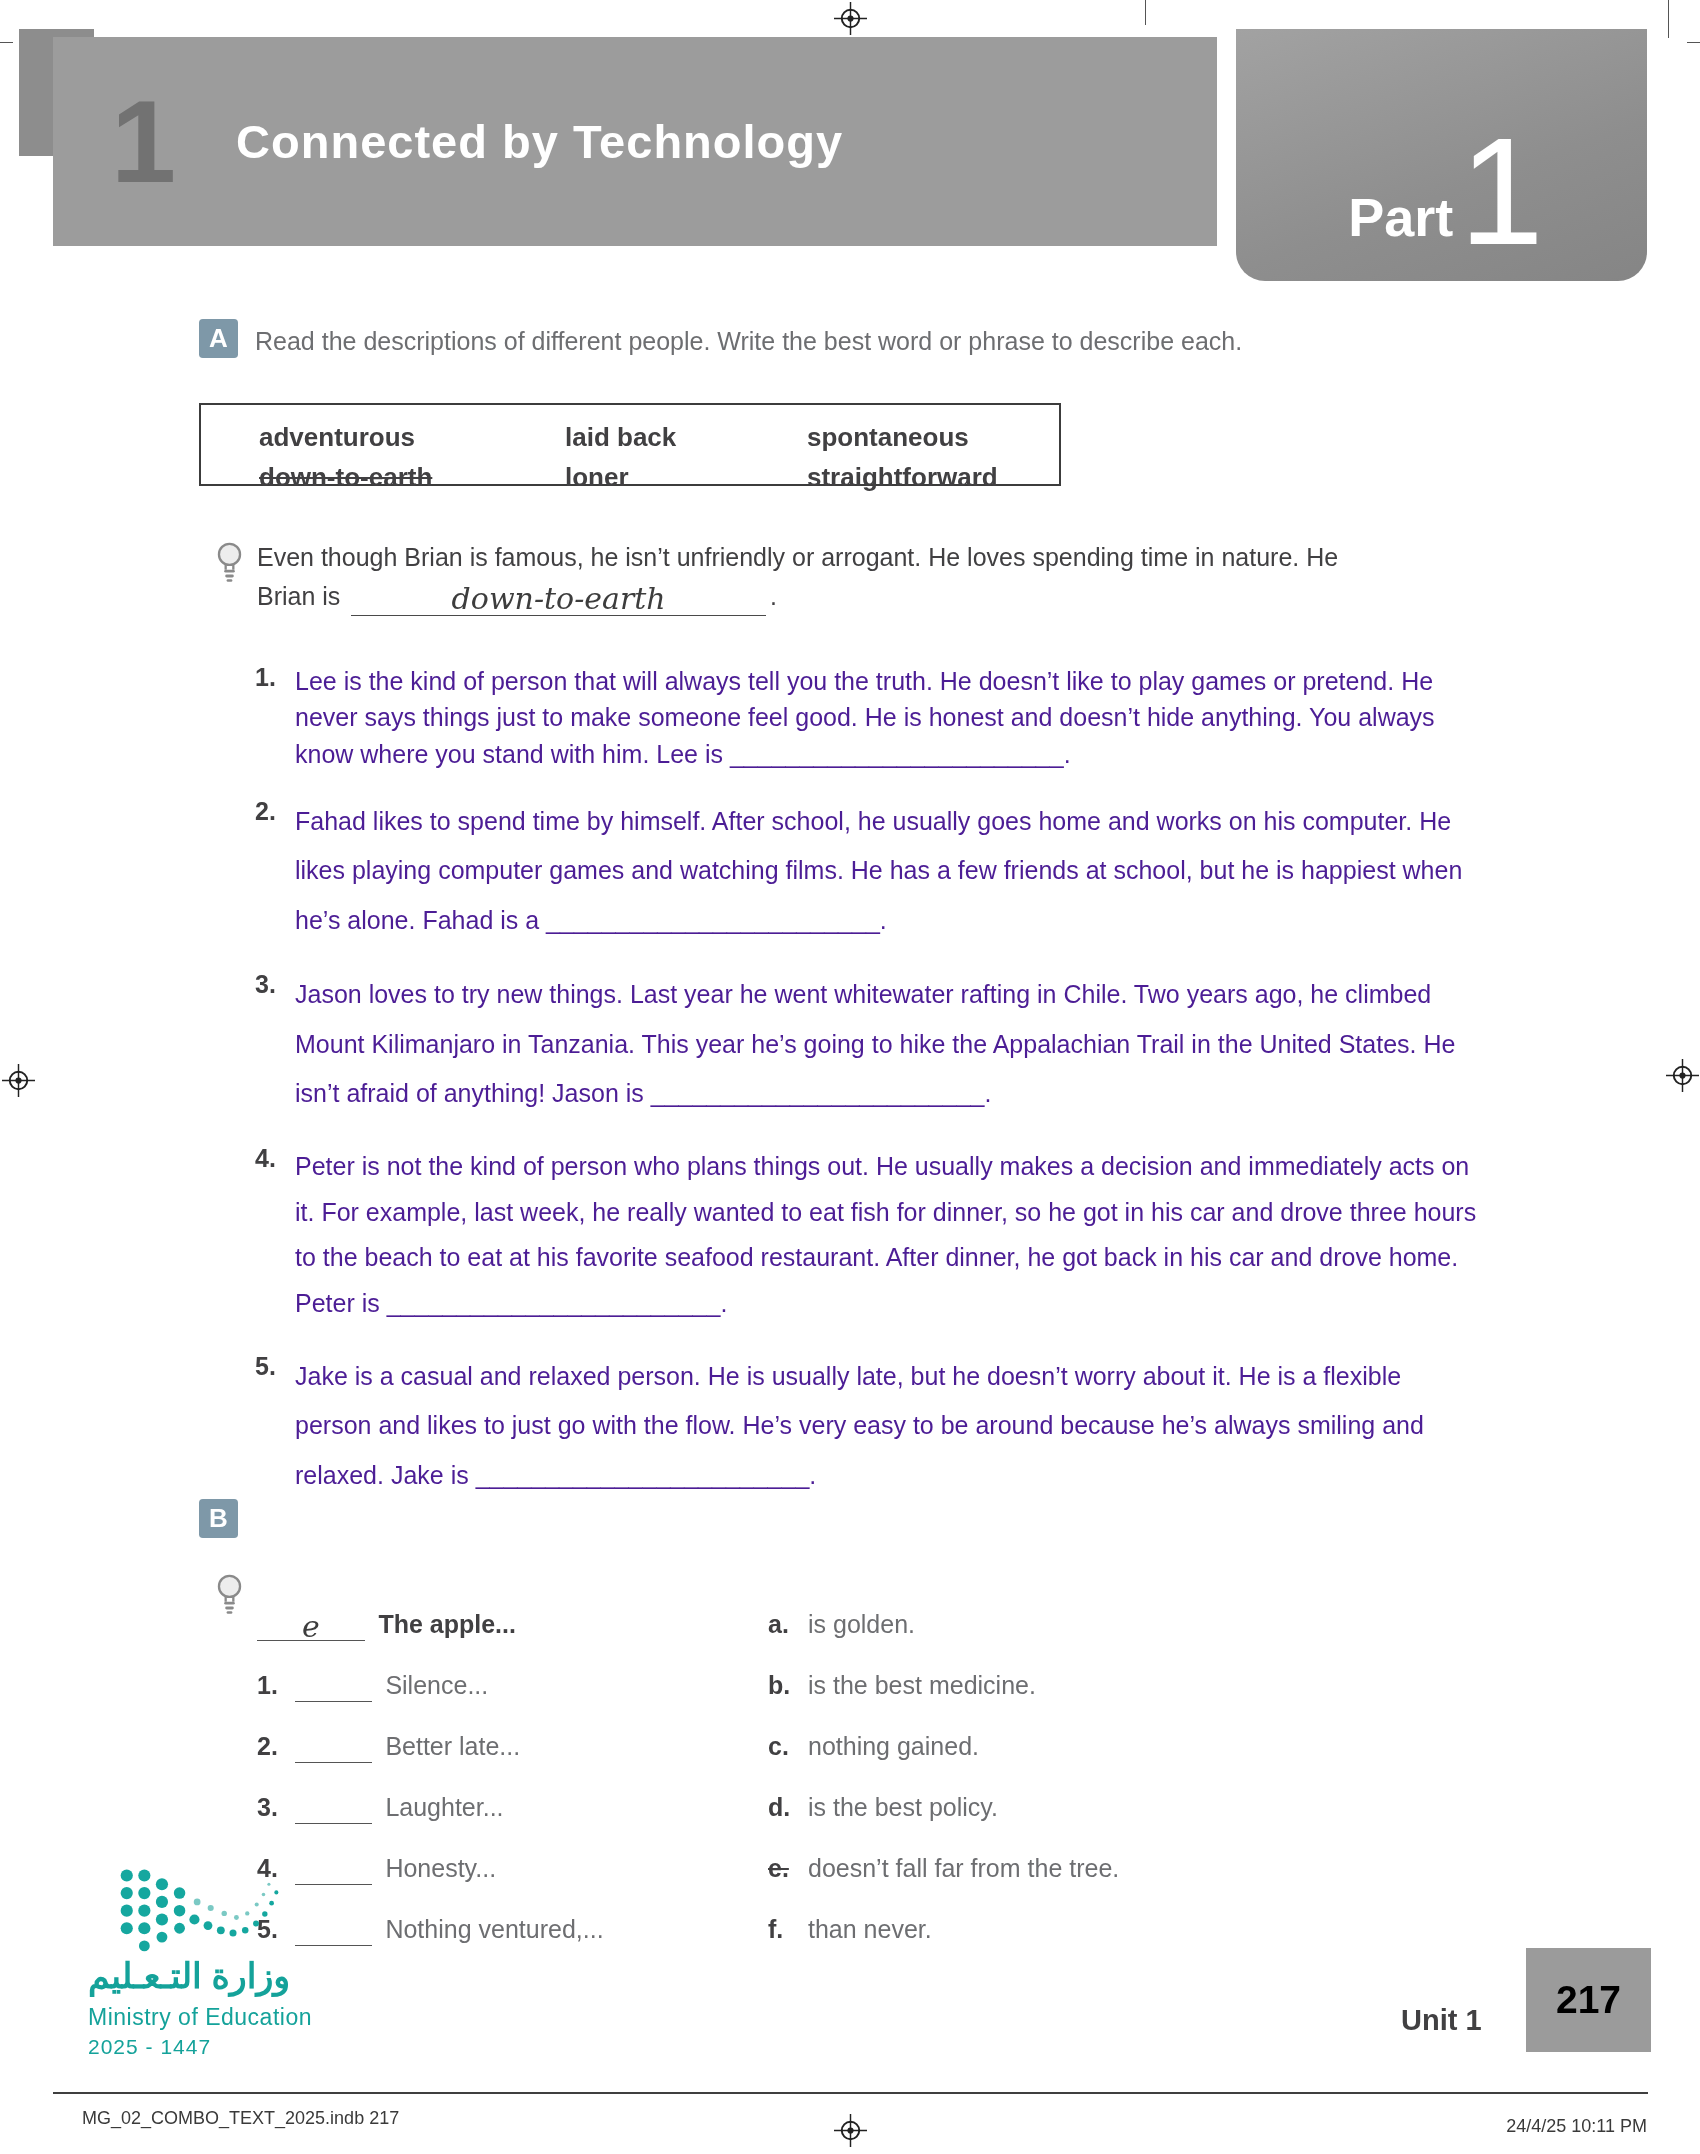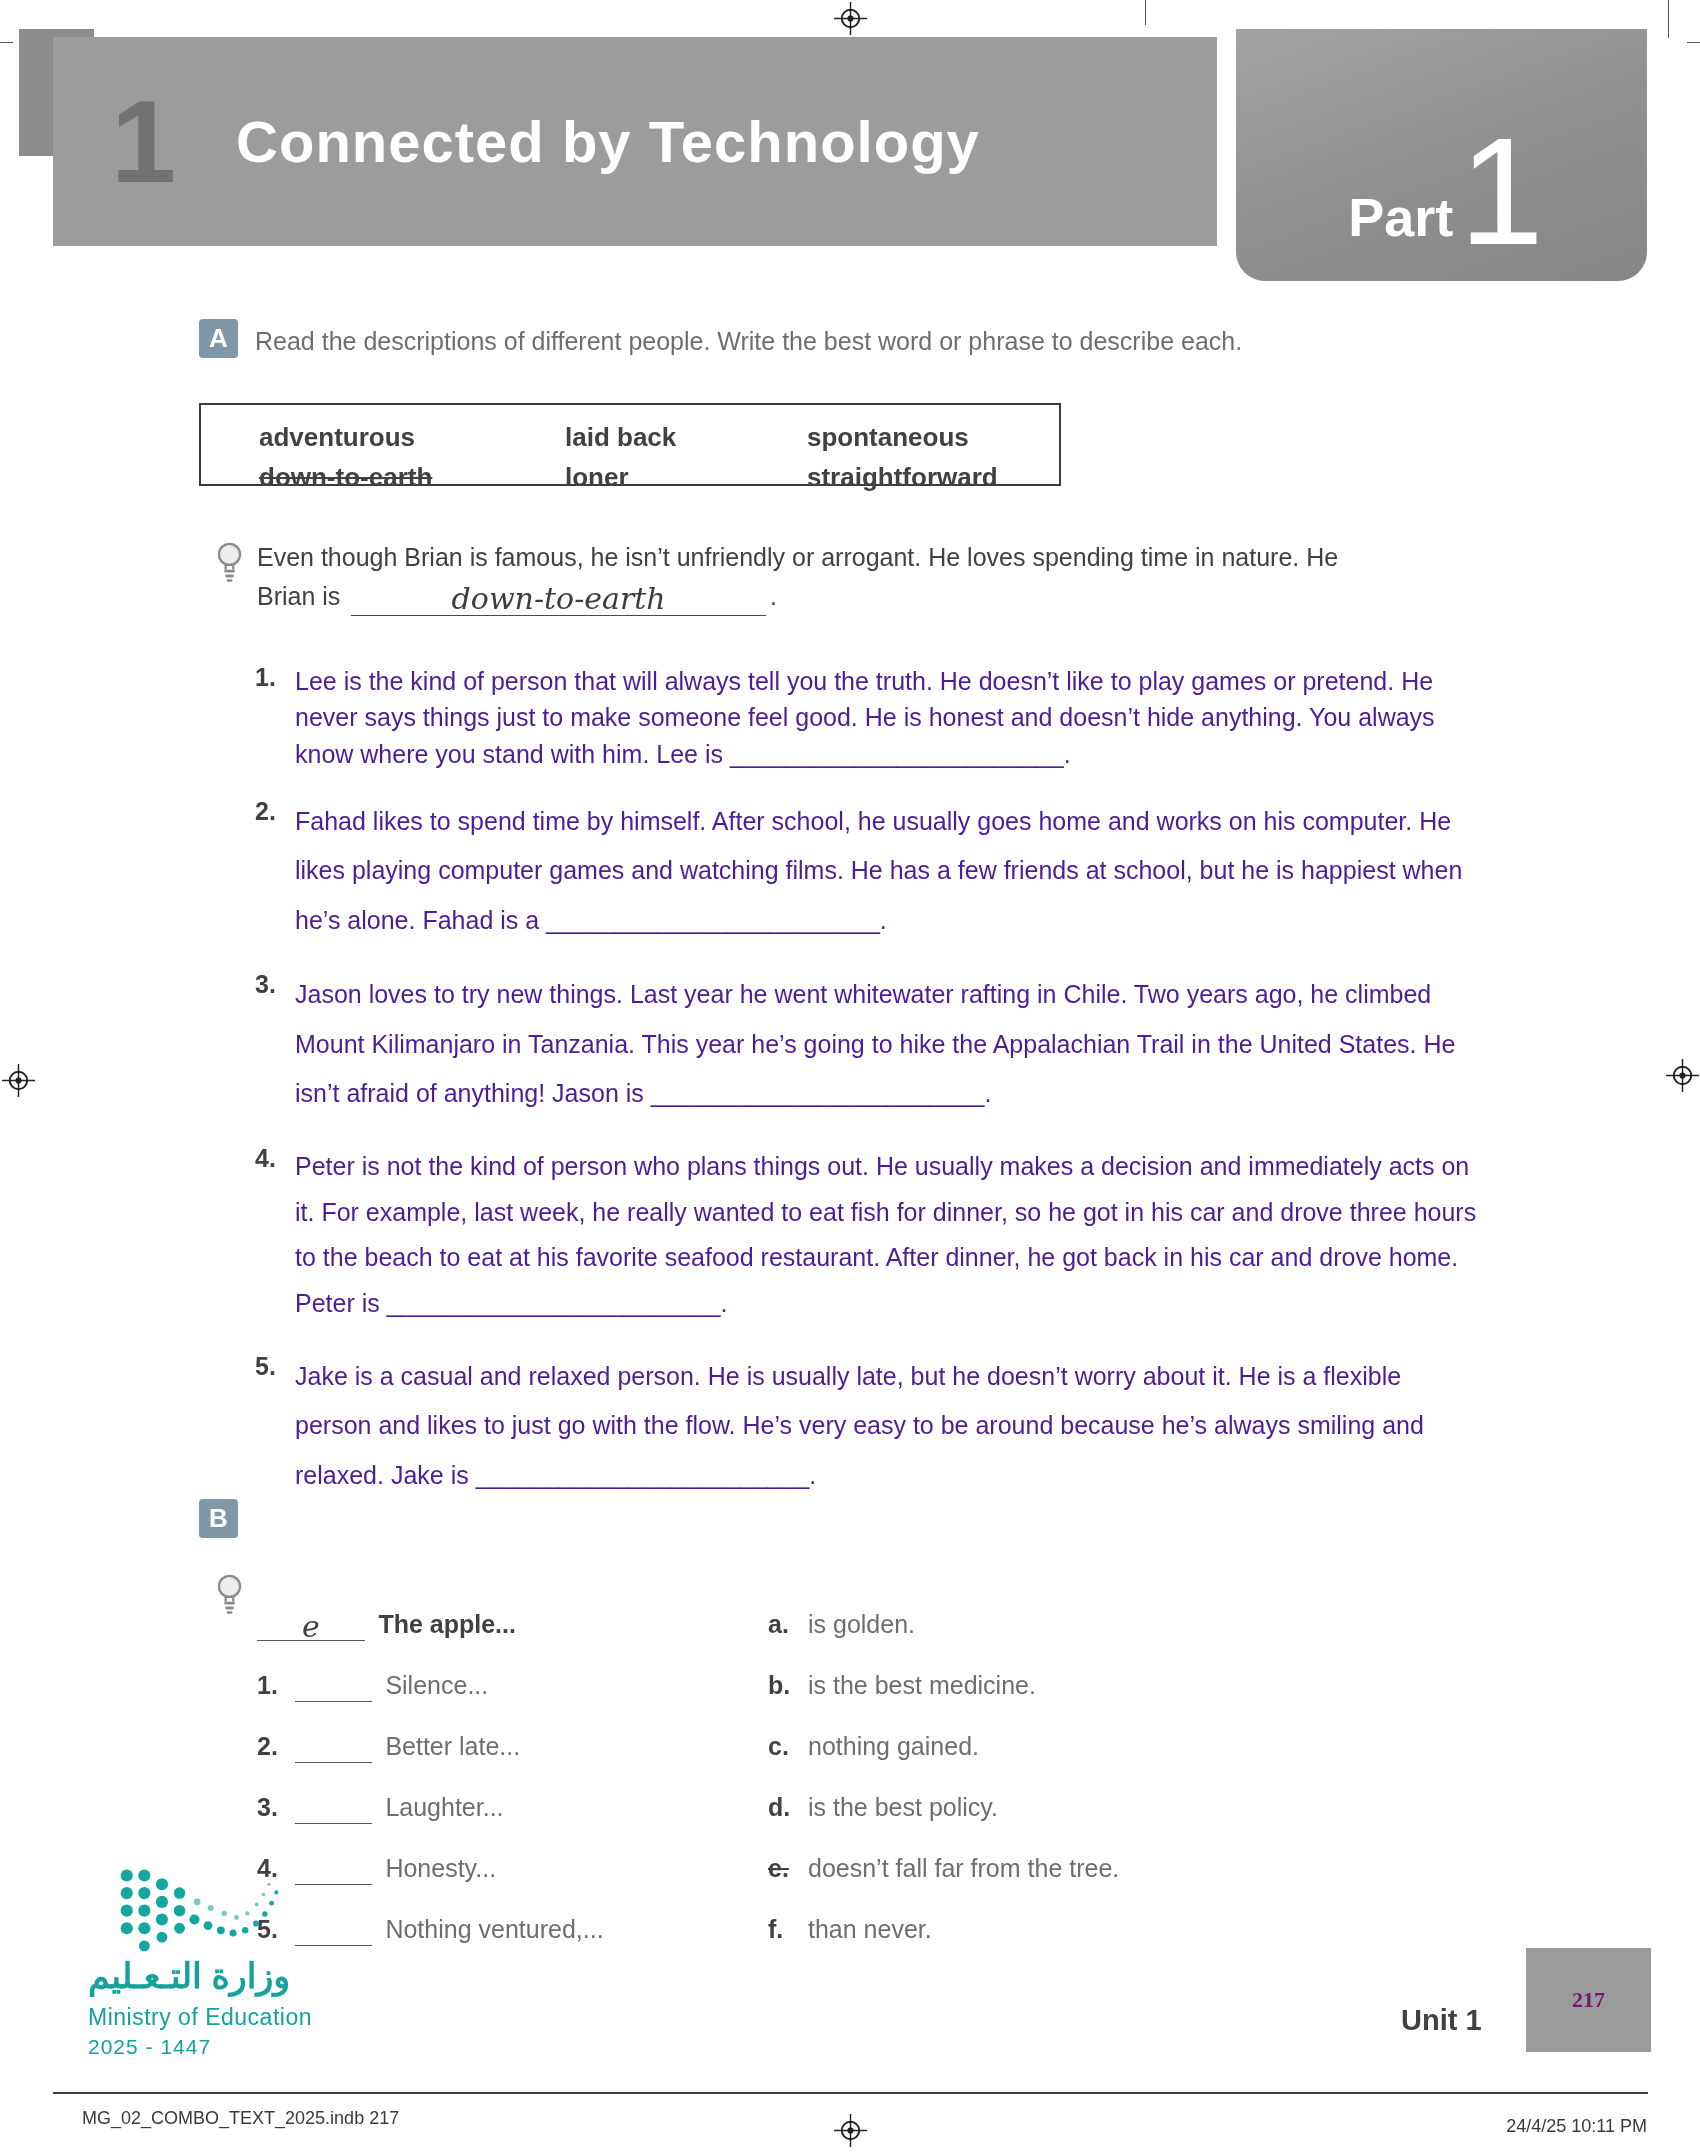--- a/index.html
+++ b/index.html
@@ -7,21 +7,21 @@
   .page { position:relative; width:1700px; height:2155px; background:#fff; overflow:hidden; }
 
   
   .regmark { position:absolute; width:33px; height:33px; }
   .tick { position:absolute; background:#555; }
 
   
   .banner-accent { position:absolute; left:19px; top:29px; width:75px; height:127px; background:#8d8d8d; }
   .banner { position:absolute; left:53px; top:37px; width:1164px; height:209px; background:#9c9c9c; display:flex; align-items:center; }
   .banner-num { font-size:117px; font-weight:bold; color:#727272; margin-left:58px; }
-  .banner-title { font-size:58px; font-weight:bold; color:#ffffff; margin-left:60px; letter-spacing:1px; white-space:nowrap; }
+  .banner-title { font-size:47px; font-weight:bold; color:#ffffff; margin-left:60px; letter-spacing:1px; white-space:nowrap; }
   .part-tab { position:absolute; left:1236px; top:29px; width:411px; height:252px;
     background:linear-gradient(160deg,#a2a2a2 0%,#8e8e8e 60%,#858585 100%);
     border-radius:0 0 29px 29px; display:flex; justify-content:center; align-items:flex-end; padding-bottom:17.3px; }
   .part-label { font-size:54px; font-weight:bold; color:#fff; margin-bottom:15.4px;margin-left:9px; }
   .part-num { font-size:152px; font-weight:normal; color:#fff; line-height:0.95; margin-left:5.8px; }
 
   
   .badge { position:absolute; width:39px; height:39px; background:#7e98a8; border-radius:3.8px;
     color:#fff; font-weight:bold; font-size:26px; display:flex; align-items:center; justify-content:center; }
   .instruction { position:absolute; font-size:25px; color:#6d6e71; }
@@ -63,21 +63,21 @@
   .m-right-text { font-size:25px; color:#6d6e71; padding-bottom:1.9px; }
 
   
   .ministry-logo { position:absolute; left:85px; top:1866px; }
   .ministry-ar { position:absolute; left:88px; top:1956px; font-size:35px; font-weight:bold; color:#14a29a; direction:rtl; width:240px; text-align:left; }
   .ministry-en { position:absolute; left:88px; top:2004px; font-size:23px; color:#14a29a; letter-spacing:0.5px; }
   .ministry-years { position:absolute; left:88px; top:2035px; font-size:21px; color:#14a29a; letter-spacing:1px; }
   .unit-footer { position:absolute; left:1401px; top:2004px; font-size:29px; font-weight:bold; color:#414042; }
   .page-box { position:absolute; left:1526px; top:1948px; width:125px; height:104px; background:#9b9b9b;
     display:flex; align-items:center; justify-content:center; }
-  .page-num { font-size:22px; font-weight:bold; color:#701a75;font-family:Liberation Serif, serif; }
+  .page-num { font-size:39px; font-weight:bold; color:#000000; }
   .footer-rule { position:absolute; left:53px; top:2092px; width:1595px; height:1.9px; background:#3f3f3f; }
   .footer-file { position:absolute; left:82px; top:2108px; font-size:18px; color:#3a3a3a; }
   .footer-date { position:absolute; left:1439px; top:2108px; width:208px; text-align:right; font-size:18px; color:#3a3a3a;margin-top:8px; }
 </style>
 </head>
 <body>
 
 <div class="page">
 
   <div class="regmark" style="left:834px; top:1.9px;">

